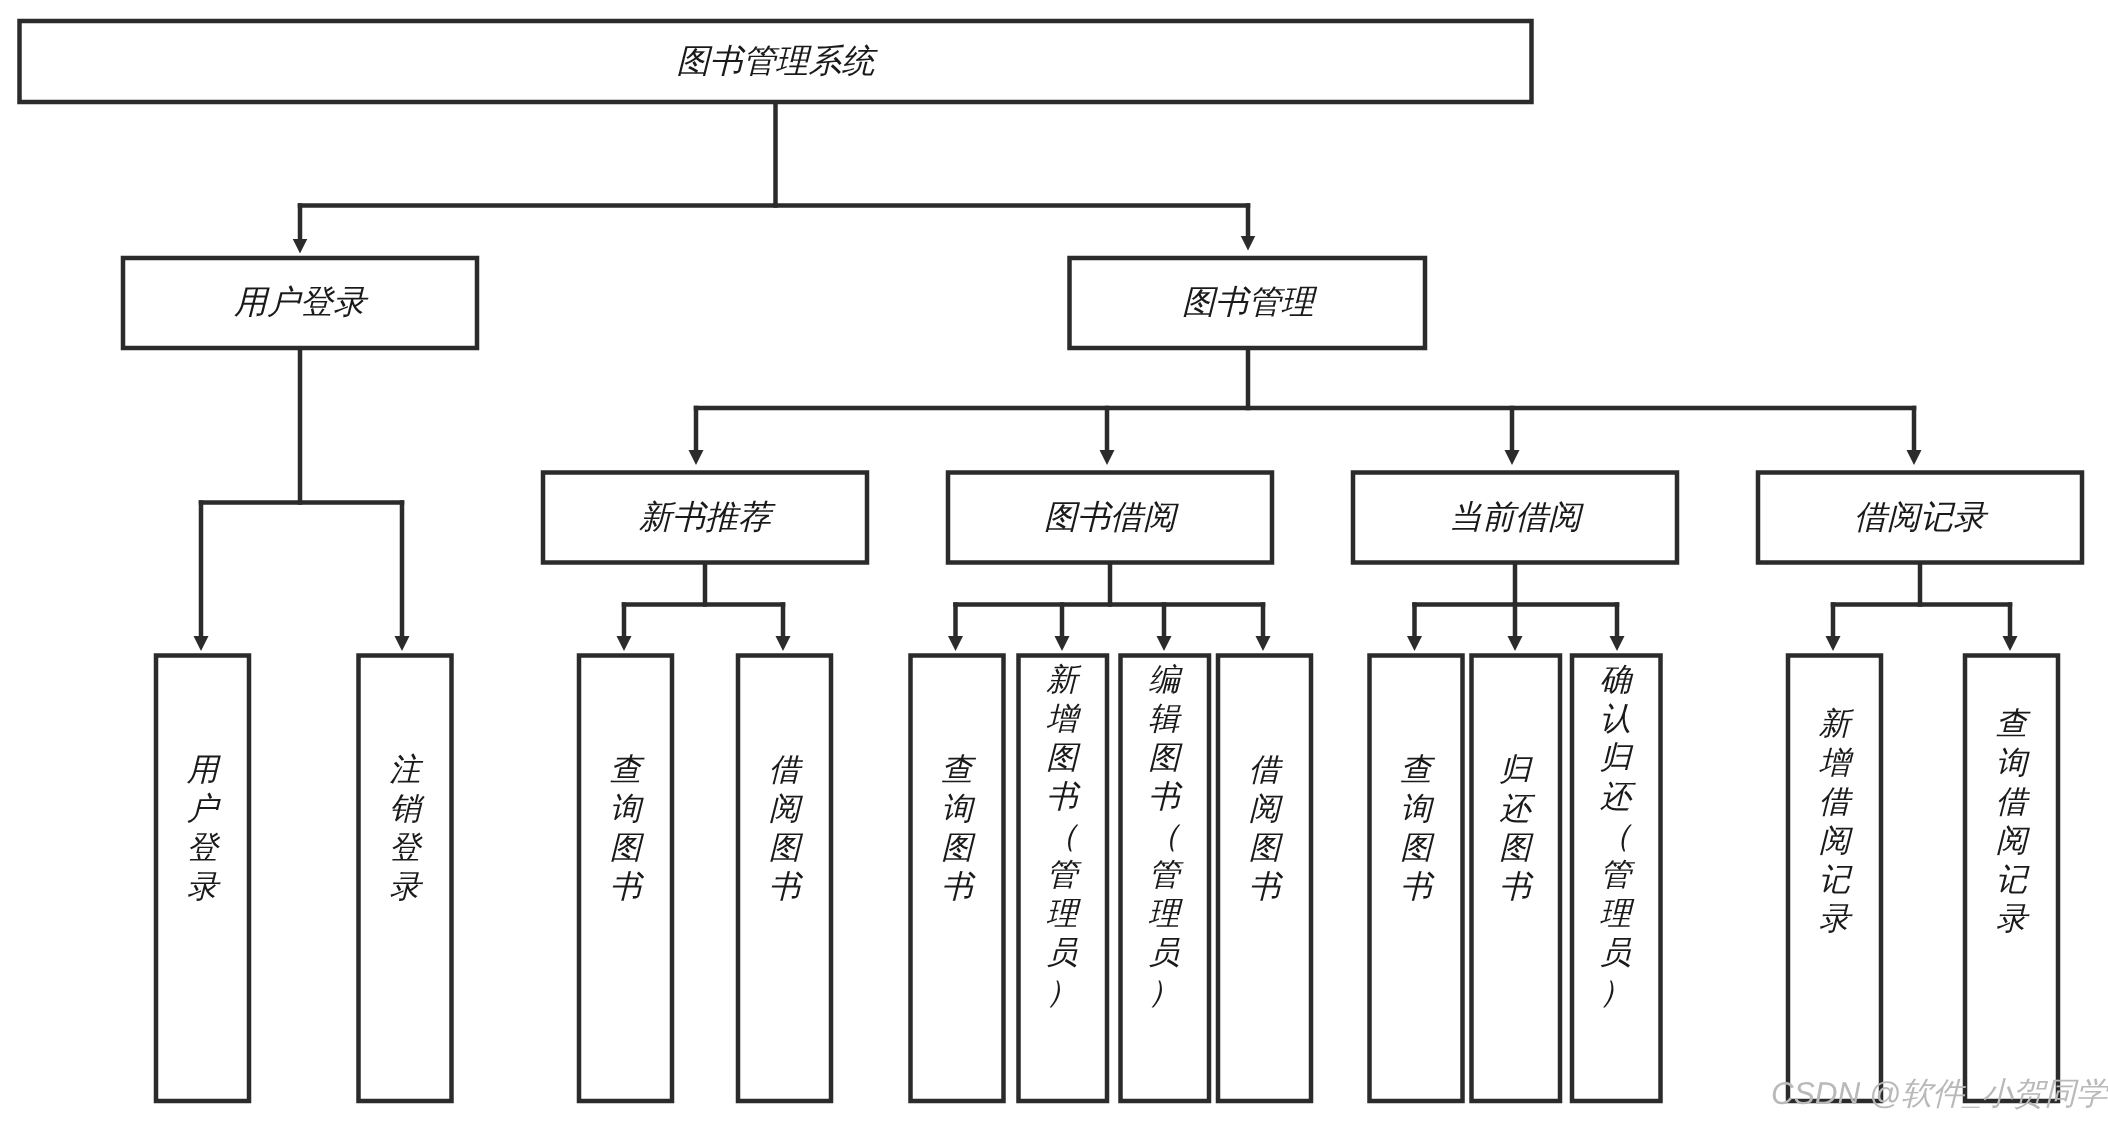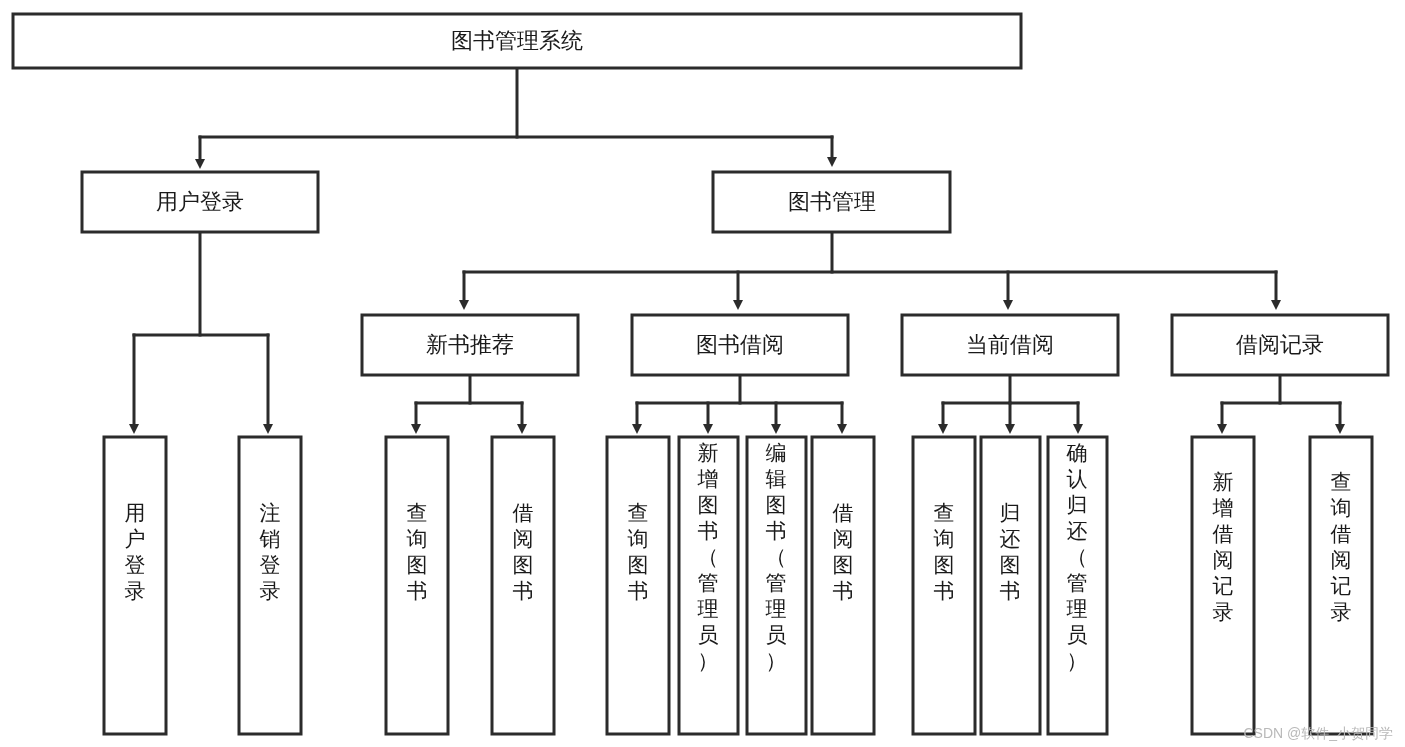--- a/index.html
+++ b/index.html
@@ -10,20 +10,21 @@
   body {
     width: 1405px;
     height: 747px;
     font-family: "Liberation Sans", "DejaVu Sans", sans-serif;
     overflow: hidden;
   }
   #diagram-root {
     position: relative;
     width: 1405px;
     height: 747px;
+    font-style: italic;
   }
   svg#tree-svg {
     position: absolute;
     top: 0; left: 0;
     width: 1405px;
     height: 747px;
   }
   .node-rect {
     fill: #ffffff;
     stroke: #2b2b2b;
@@ -47,24 +48,24 @@
     dominant-baseline: middle;
   }
   .node-label-v {
     font-family: "Liberation Sans", "DejaVu Sans", sans-serif;
     font-size: 21px;
     fill: #1a1a1a;
     text-anchor: middle;
   }
   .watermark-text {
     position: absolute;
-    right: 12px;
+    right: 0;
     bottom: 4px;
     font-family: "Liberation Sans", "DejaVu Sans", sans-serif;
-    font-size: 14px;
+    font-size: 21px;
     color: #b9b9b9;
     white-space: nowrap;
     user-select: none;
   }
 </style>
 </head>
 <body>
 
 <div id="diagram-root">
 

